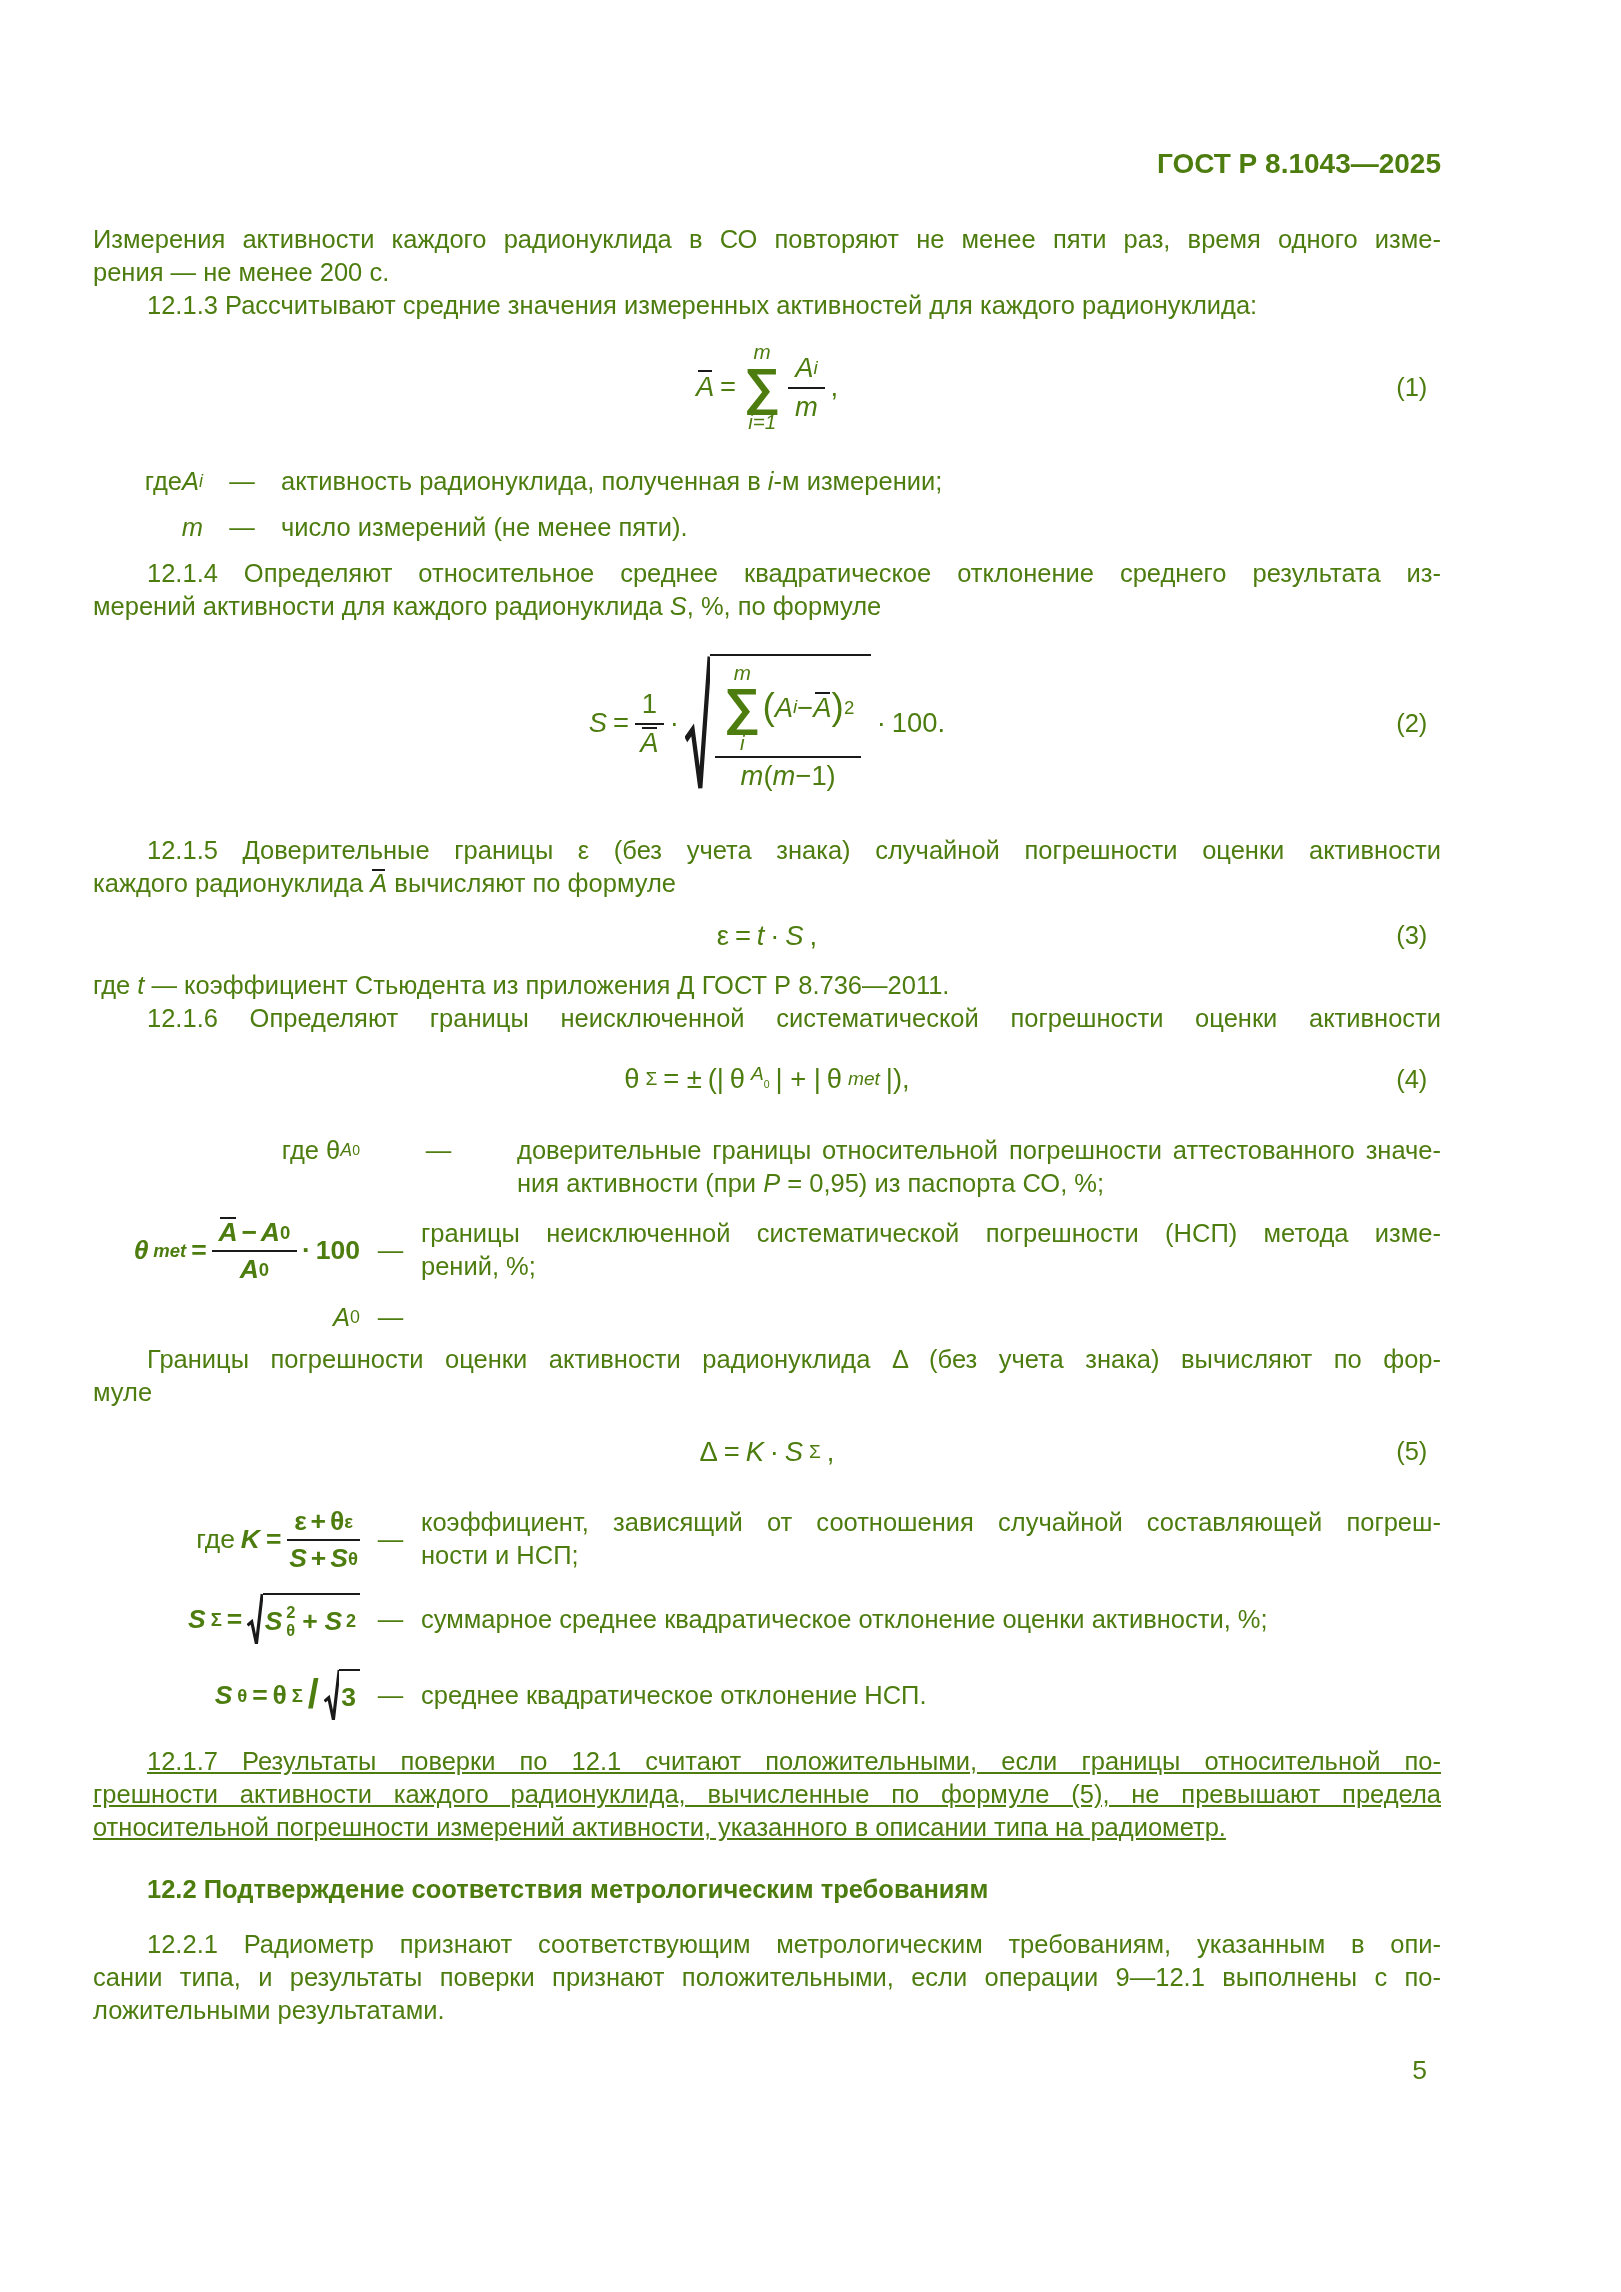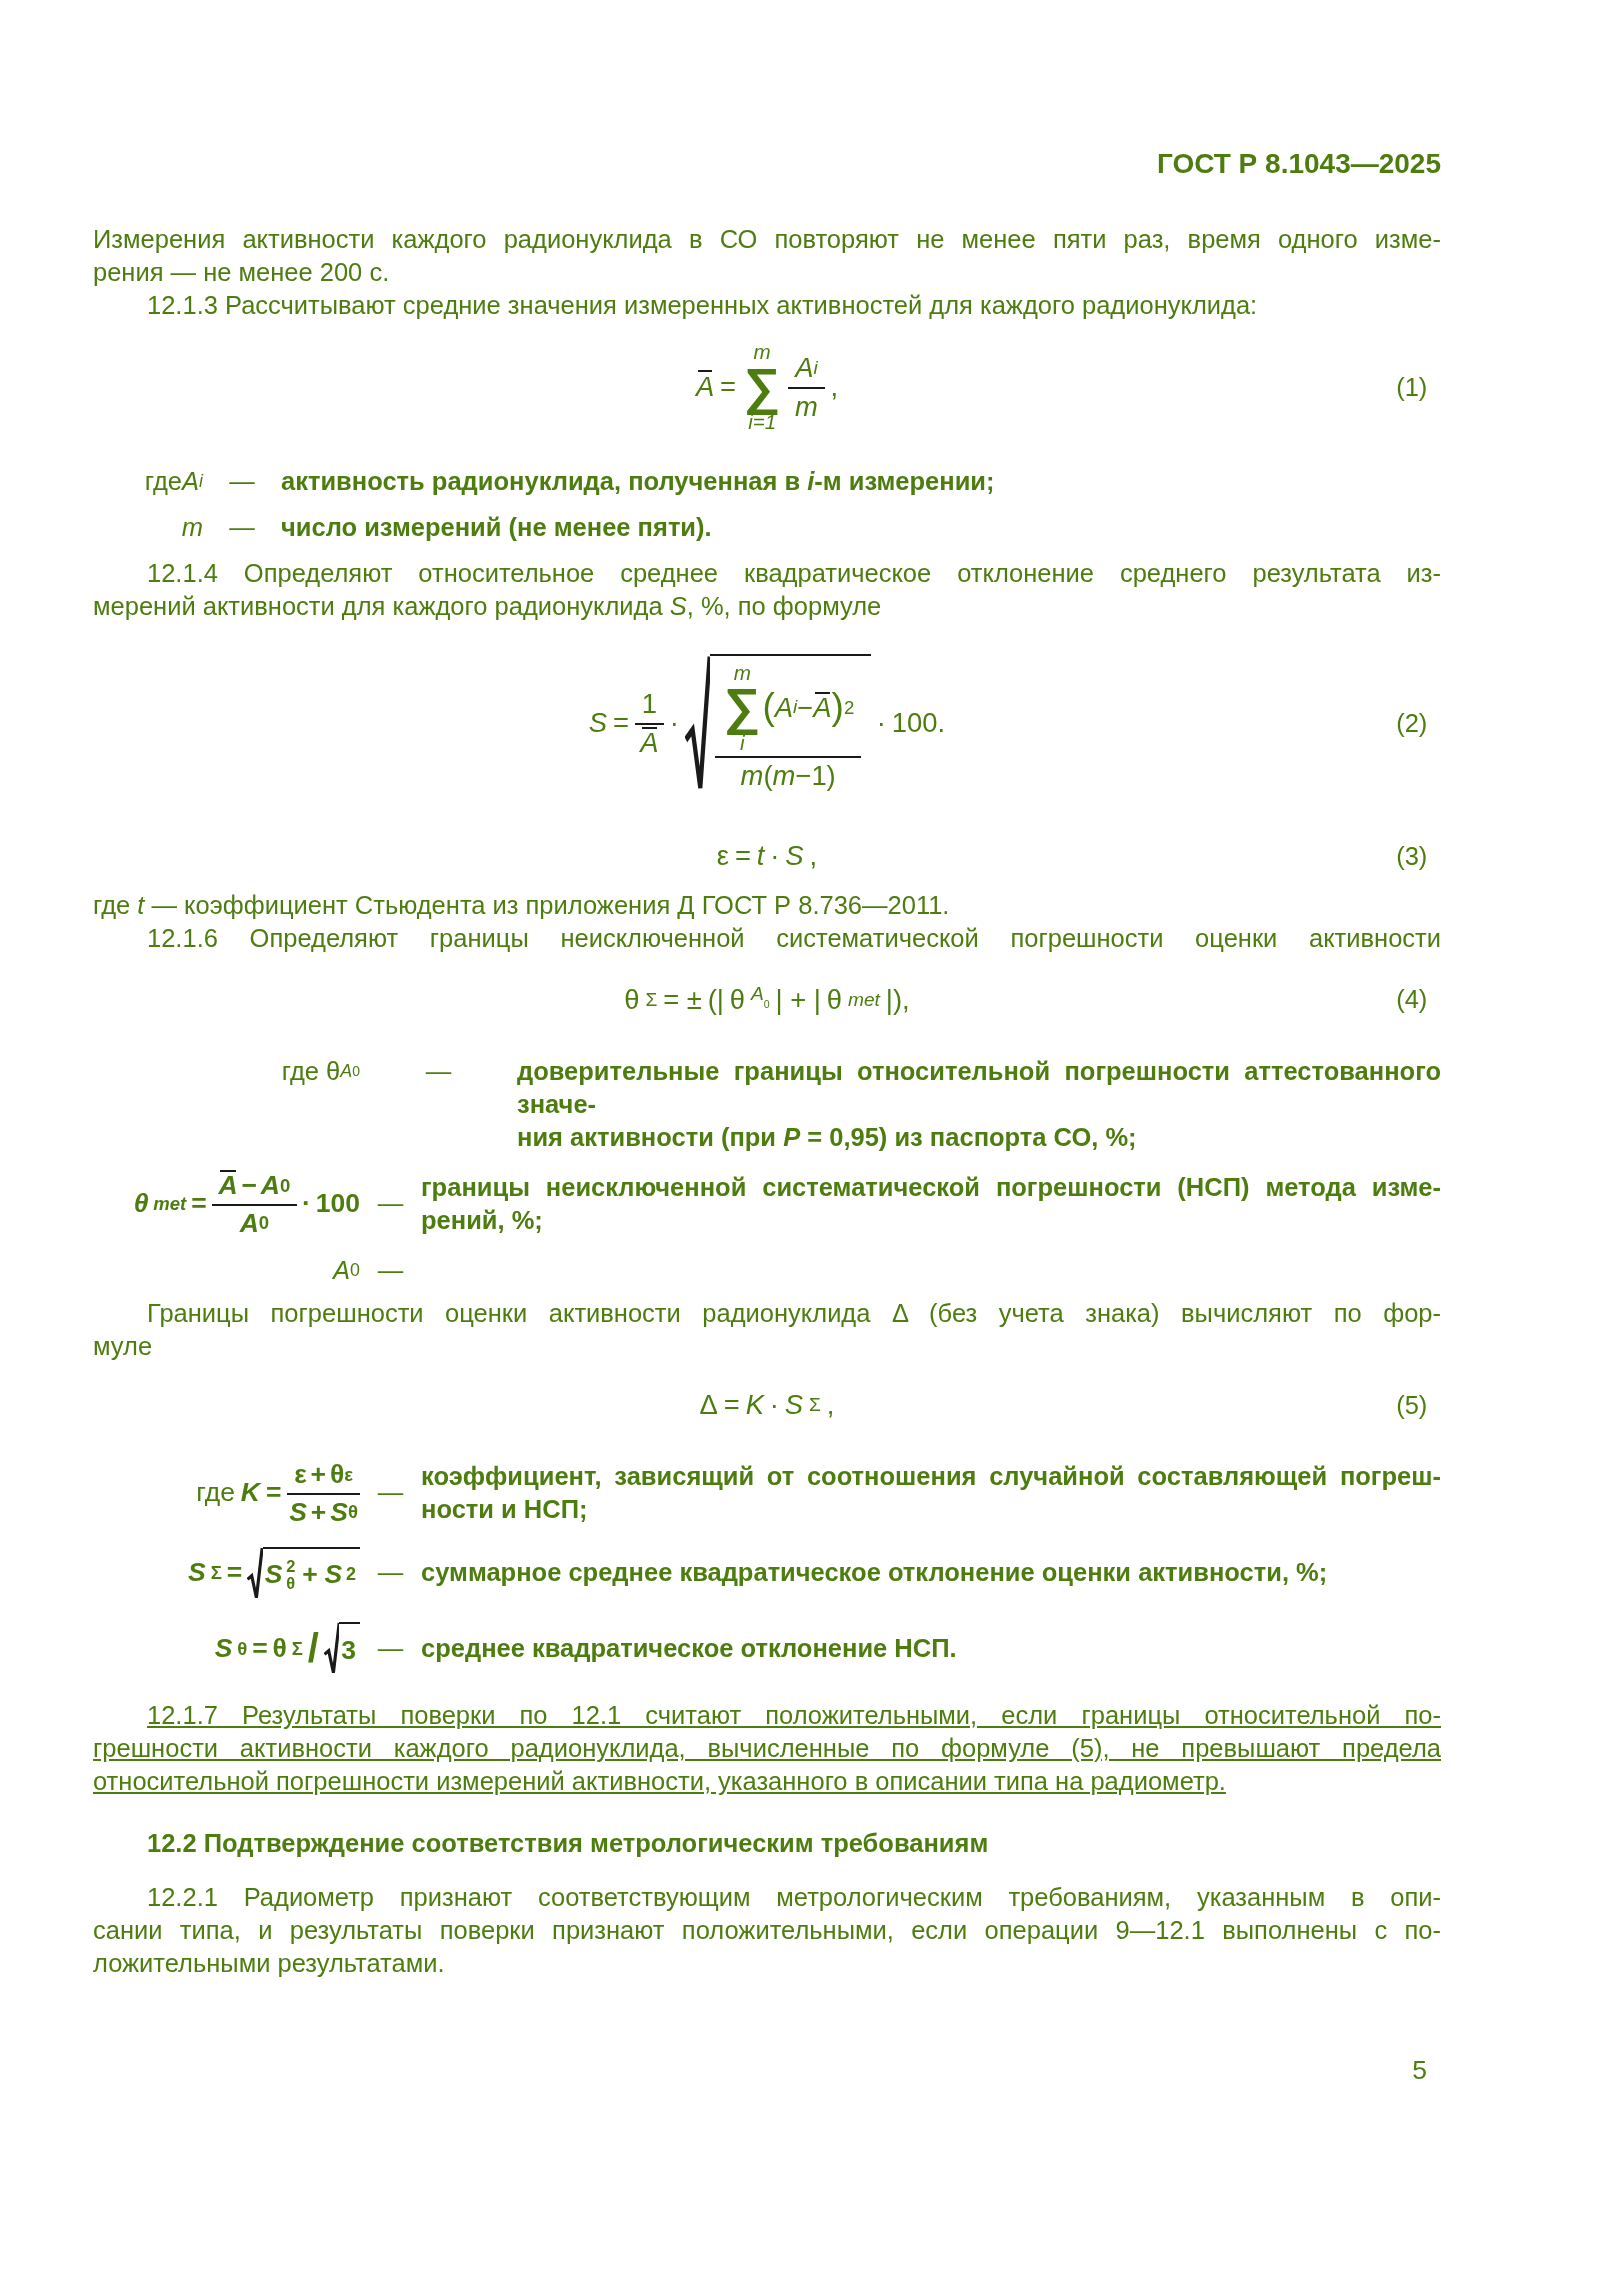--- a/index.html
+++ b/index.html
@@ -57,21 +57,21 @@
   .sqrt.sm .tick{width:15.7px;flex:0 0 15.7px;}
   .sqrt.sm .rad{border-top-width:2.5px;padding:2px 3.9px 0 2px;}
   .bp{font-size:135%;font-weight:400;}
   .stack{display:inline-flex;flex-direction:column;align-items:flex-start;font-size:62%;line-height:1.05;vertical-align:-0.5em;}
   .bigslash{font-size:150%;line-height:1;}
   
   .def{display:flex;align-items:flex-start;margin-bottom:12.7px;}
   .def.vc{align-items:center;}
   .def .term{flex:0 0 110px;display:flex;justify-content:flex-end;text-align:right;}
   .def .dash{flex:0 0 78px;text-align:center;}
-  .def .desc{flex:1;font-weight:bold;}
+  .def .desc{flex:1;}
   .def2 .term{flex:0 0 267px;}
   .def2 .dash{flex:0 0 61px;}
   .fterm{font-size:26.5px;}
   .pagenum{position:absolute;right:194px;top:2054px;font-size:26.5px;}
   .heading{font-weight:bold;}
 </style>
 </head>
 <body>
 
 <div class="page">
@@ -170,20 +170,24 @@
               </span>
             </span>
           </span>
         </span>
         <span>·</span>
         <span>100.</span>
       </span>
       <span class="fnum">(2)</span>
     </div>
 
+    <div class="para">
+      <div class="jl ind"><span>12.1.5  Доверительные границы ε (без учета знака) случайной погрешности оценки активности</span></div>
+      <div class="ll"><span>каждого радионуклида </span><span class="it ovl">A</span><span> вычисляют по формуле</span></div>
+    </div>
 
     <div class="frow" style="margin:13.7px 0 11.8px;min-height:43px;">
       <span class="fx">
         <span>ε</span>
         <span>=</span>
         <span class="it">t</span>
         <span>·</span>
         <span class="it">S</span>
           <span>,</span>
       </span>

